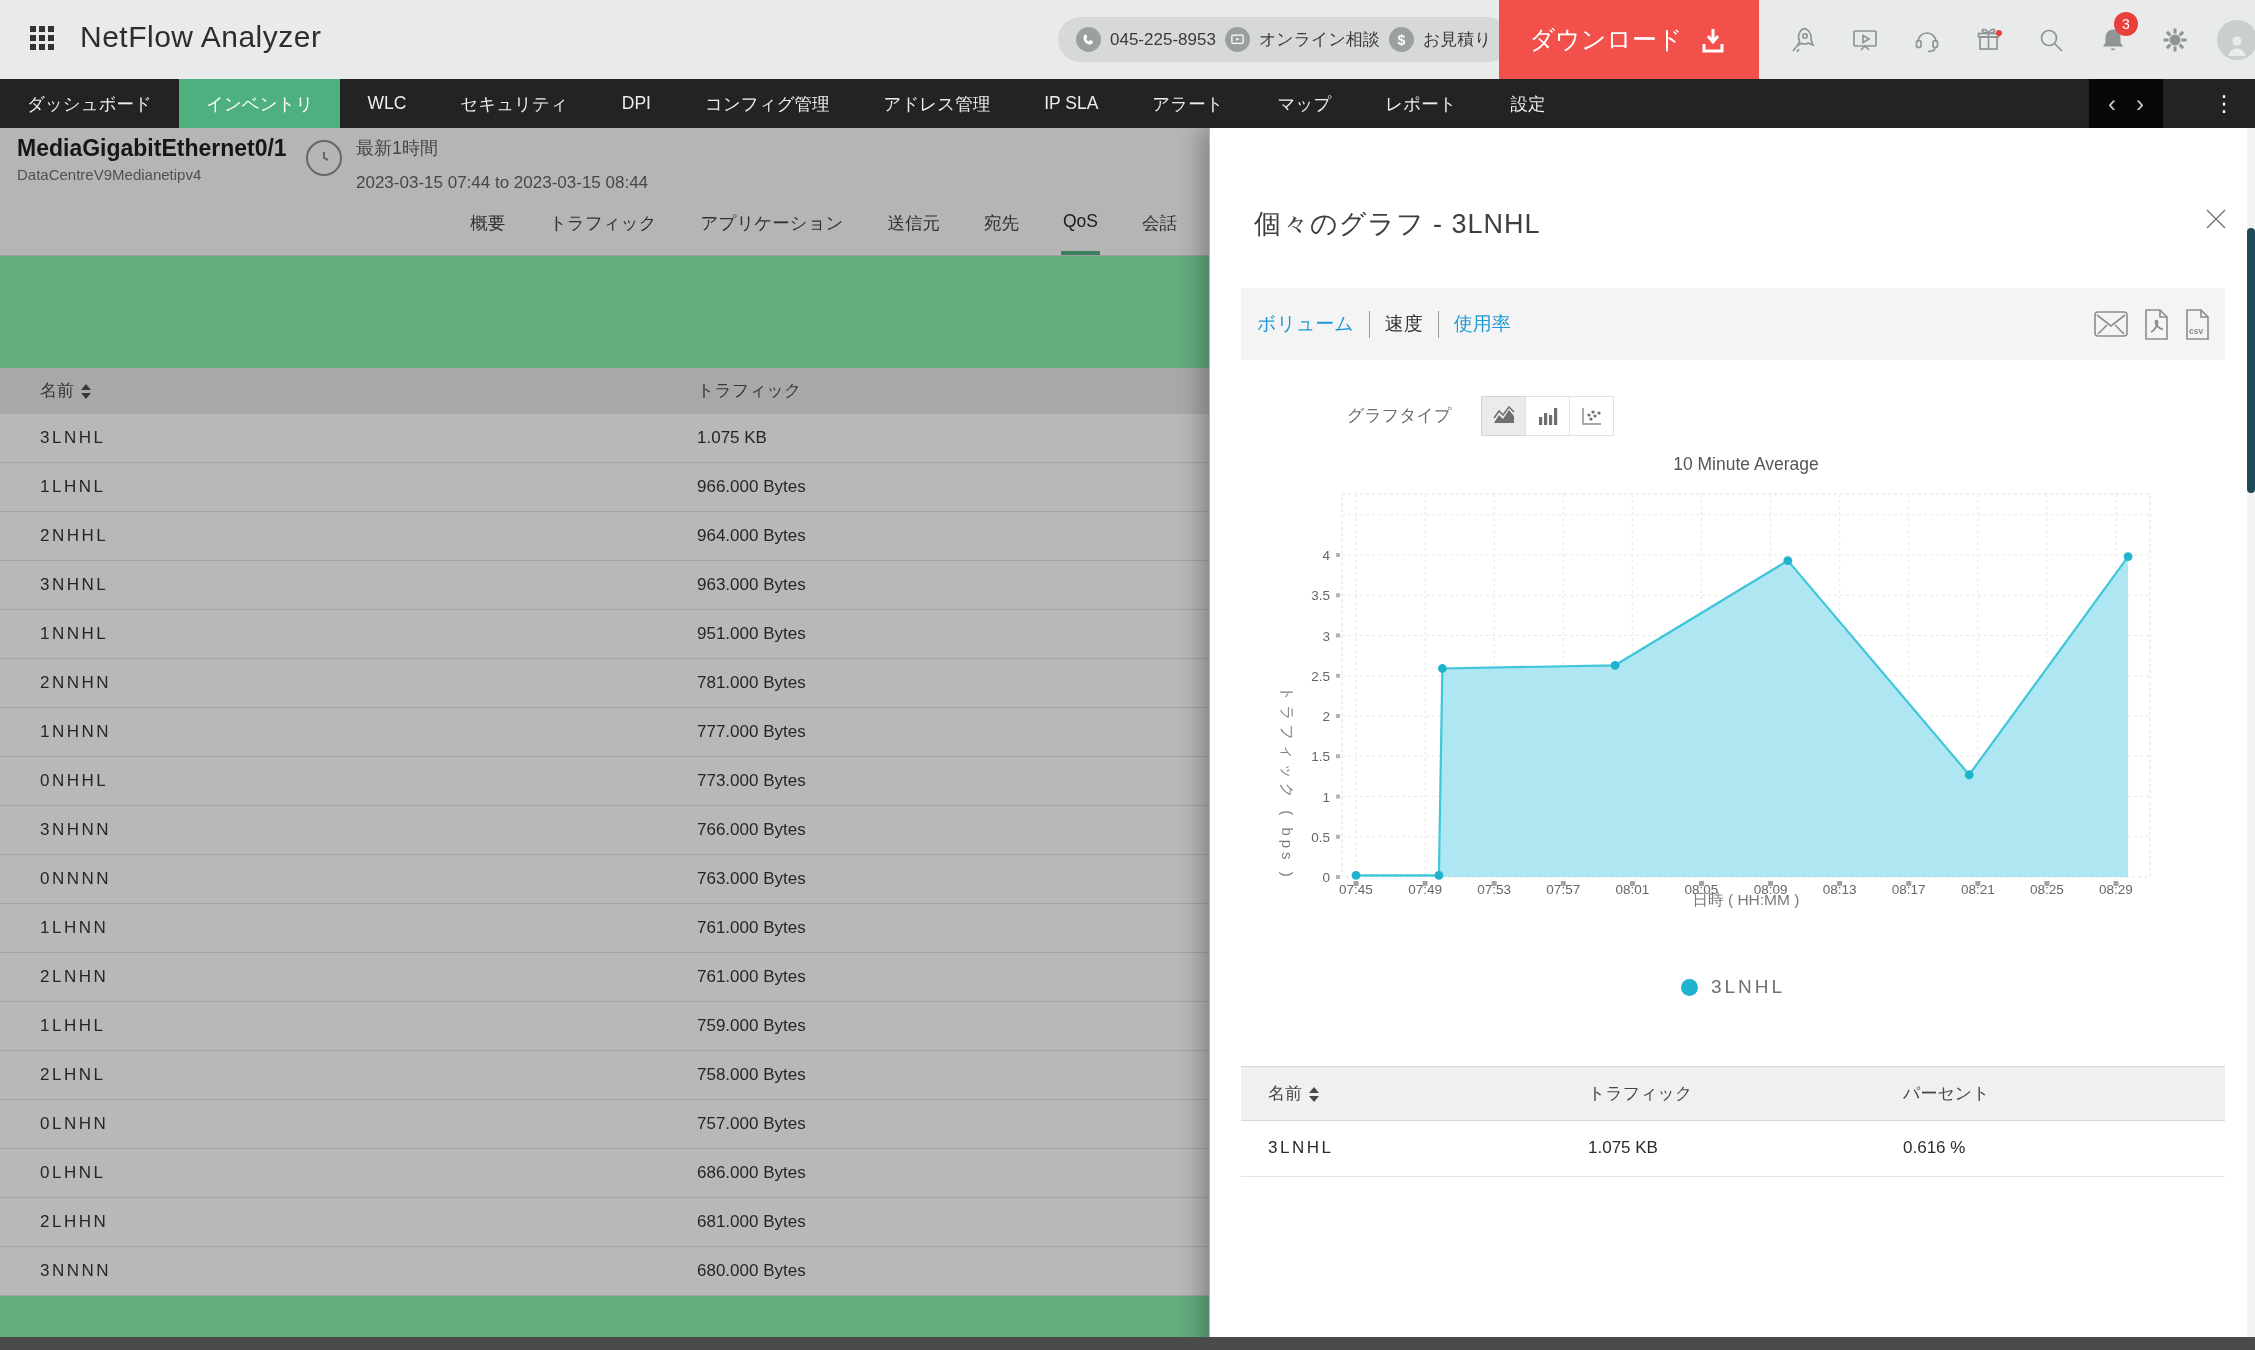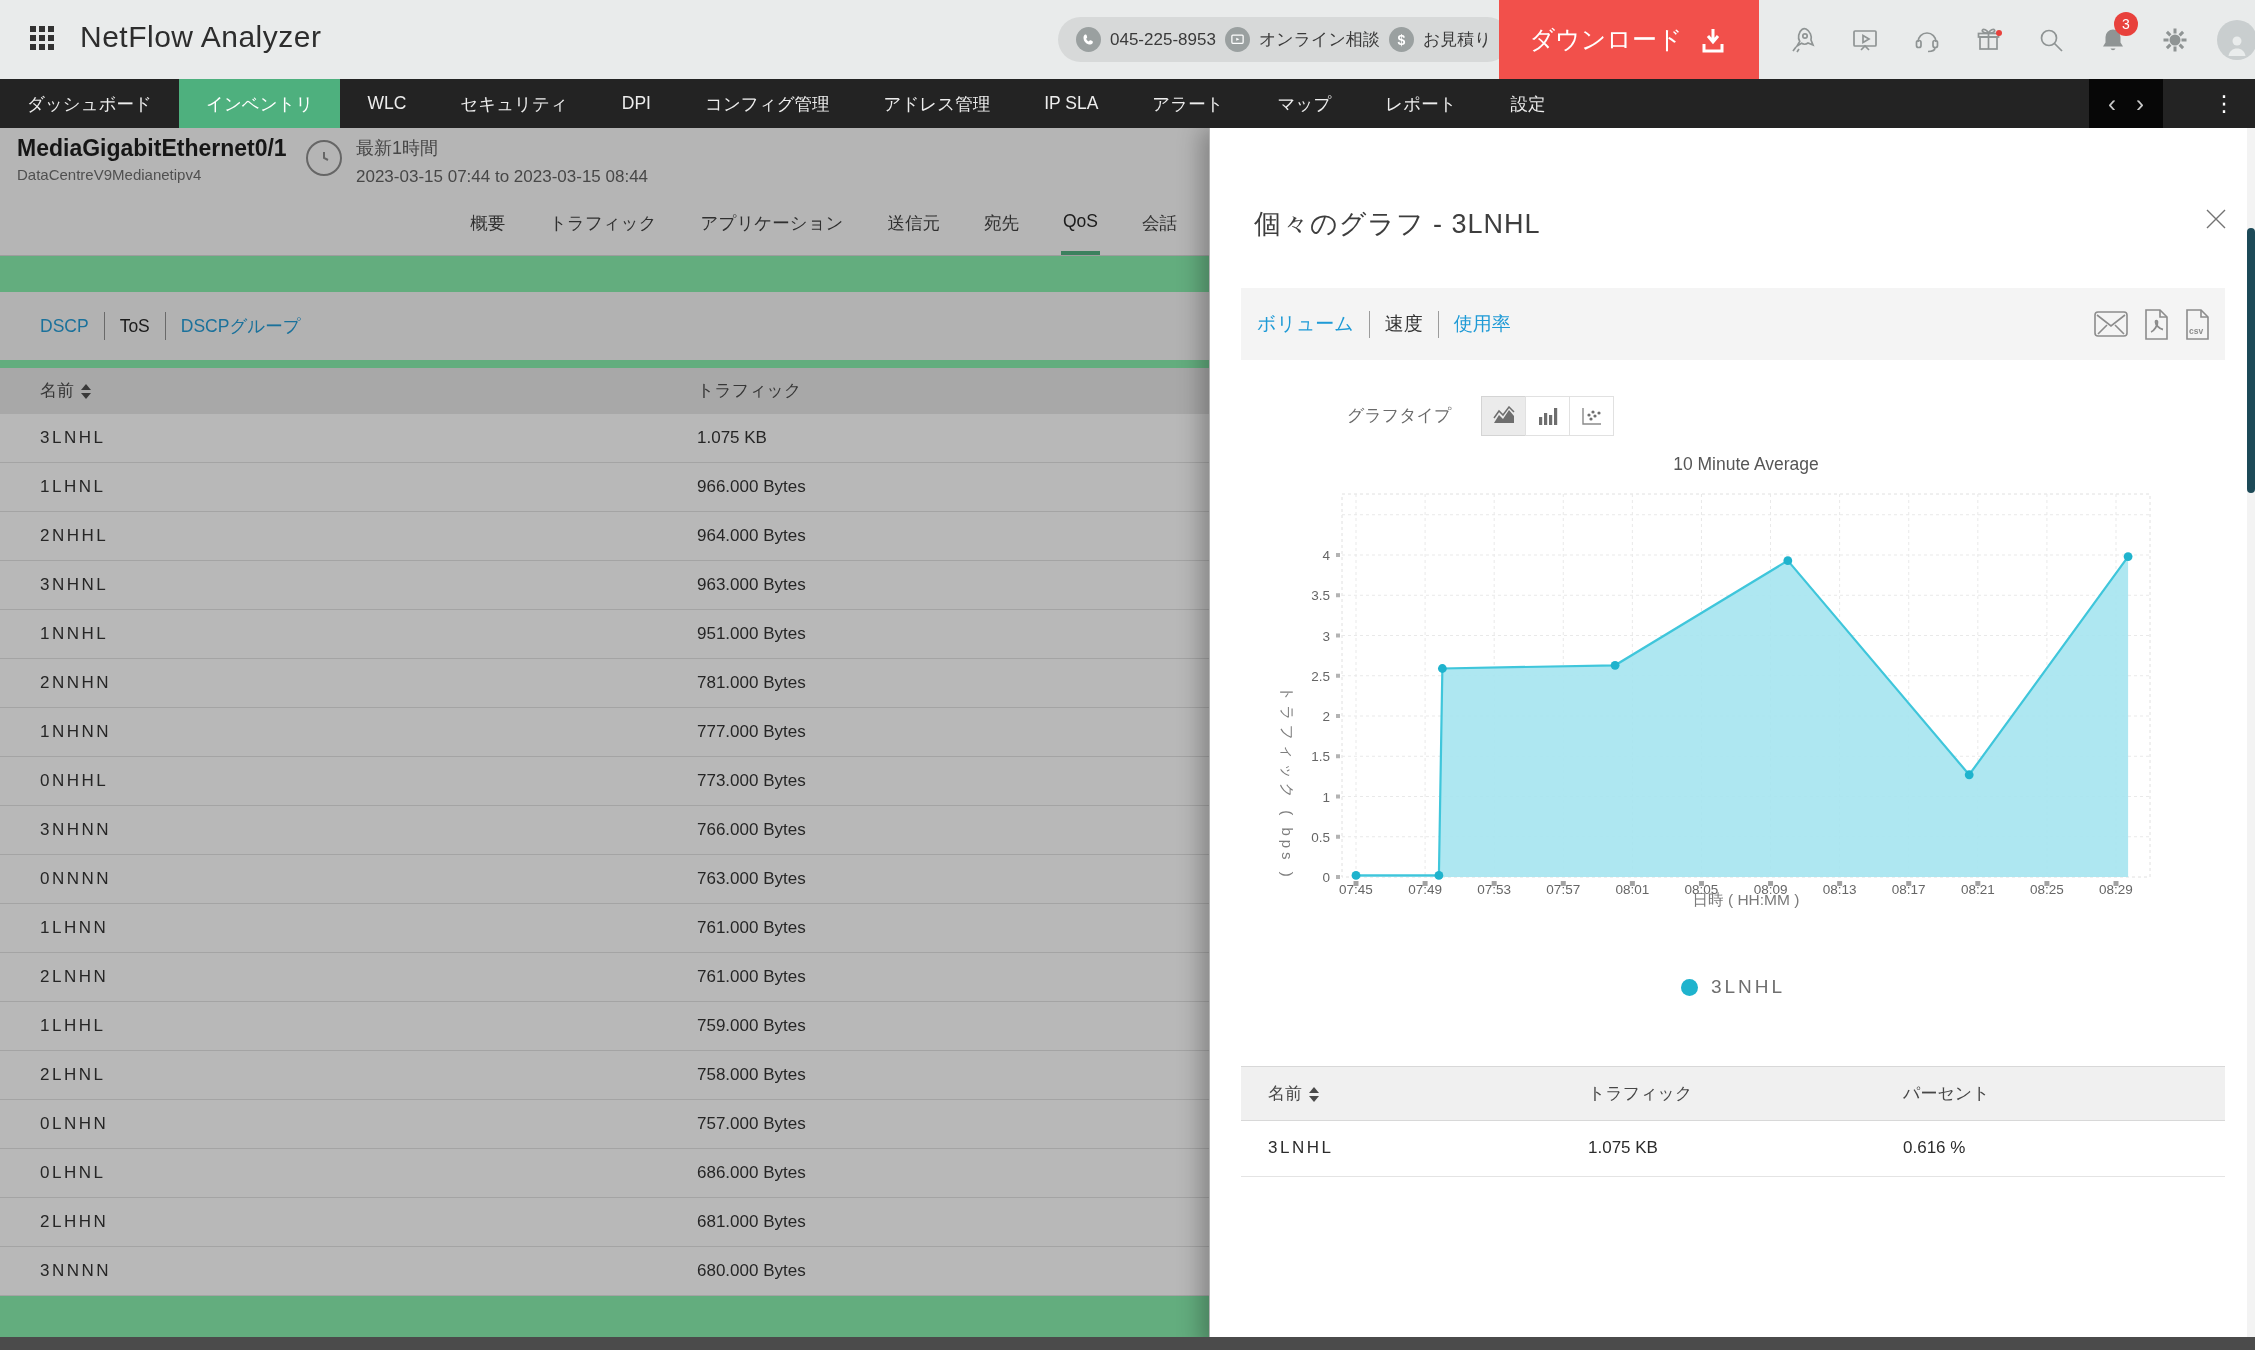--- a/index.html
+++ b/index.html
@@ -44,21 +44,21 @@
 
   
   #left-content { position:absolute; left:0; top:128px; width:1209px; height:1222px; background:#86efac; z-index:1; }
   #page-head { position:absolute; left:0; top:0; width:1209px; height:62px; background:#fbfbfb; }
   #iface-title { position:absolute; left:17px; top:7px; font-size:23px; font-weight:bold; color:#171717; }
   #iface-sub { position:absolute; left:17px; top:38px; font-size:15px; color:#6b6b6b; }
   #time-block { position:absolute; left:306px; top:8px; display:flex; gap:14px; }
   #clock-icon { width:36px; height:36px; border-radius:50%; border:2px solid #8a8a8a; margin-top:4px;
     display:flex; align-items:center; justify-content:center; flex:0 0 auto; }
   #time-label { font-size:18px; color:#5d5d5d; }
-  #time-range { font-size:17px; color:#5d5d5d; margin-top:7px; }
+  #time-range { font-size:17px; color:#5d5d5d; margin-top:13px; }
   #page-tabs-row { position:absolute; left:0; top:62px; width:1209px; height:66px; background:#fbfbfb;
     border-bottom:1px solid #d8d8d8; }
   #page-tabs { position:absolute; right:30px; bottom:0; display:flex; gap:40px; }
   .page-tab { font-size:17.5px; color:#3c3c3c; padding:0 2px 16px 2px; cursor:pointer; border-bottom:4px solid transparent;text-align:center; }
   .page-tab.active { border-bottom-color:var(--green,#4eb07e); color:#222; }
   #subtab-strip { position:absolute; left:0; top:164px; width:1209px; height:68px; background:#f6f6f6;
     display:flex; align-items:center; gap:15px; padding-left:40px; }
   .subtab { font-size:17.5px; cursor:pointer; }
   .subtab.link { color:var(--blue,#1e9ad6); }
   .subtab.active { color:#1d1d1d; }
@@ -272,27 +272,20 @@
       <div id="page-tabs">
           <div class="page-tab">概要</div>
           <div class="page-tab">トラフィック</div>
           <div class="page-tab">アプリケーション</div>
           <div class="page-tab">送信元</div>
           <div class="page-tab">宛先</div>
           <div class="page-tab active">QoS</div>
           <div class="page-tab">会話</div>
         </div>
     </div>
-    <div id="subtab-strip">
-        <span class="subtab link">DSCP</span>
-        <span class="subtab-sep"></span>
-        <span class="subtab active">ToS</span>
-        <span class="subtab-sep"></span>
-        <span class="subtab link">DSCPグループ</span>
-      </div>
     <div id="qos-thead">
       <div class="hcell col-name">
         <span>名前</span>
         <span class="sort-arrows">
             <i class="up"></i>
             <i class="dn"></i>
           </span>
       </div>
       <div class="hcell col-traffic">
         <span>トラフィック</span>

